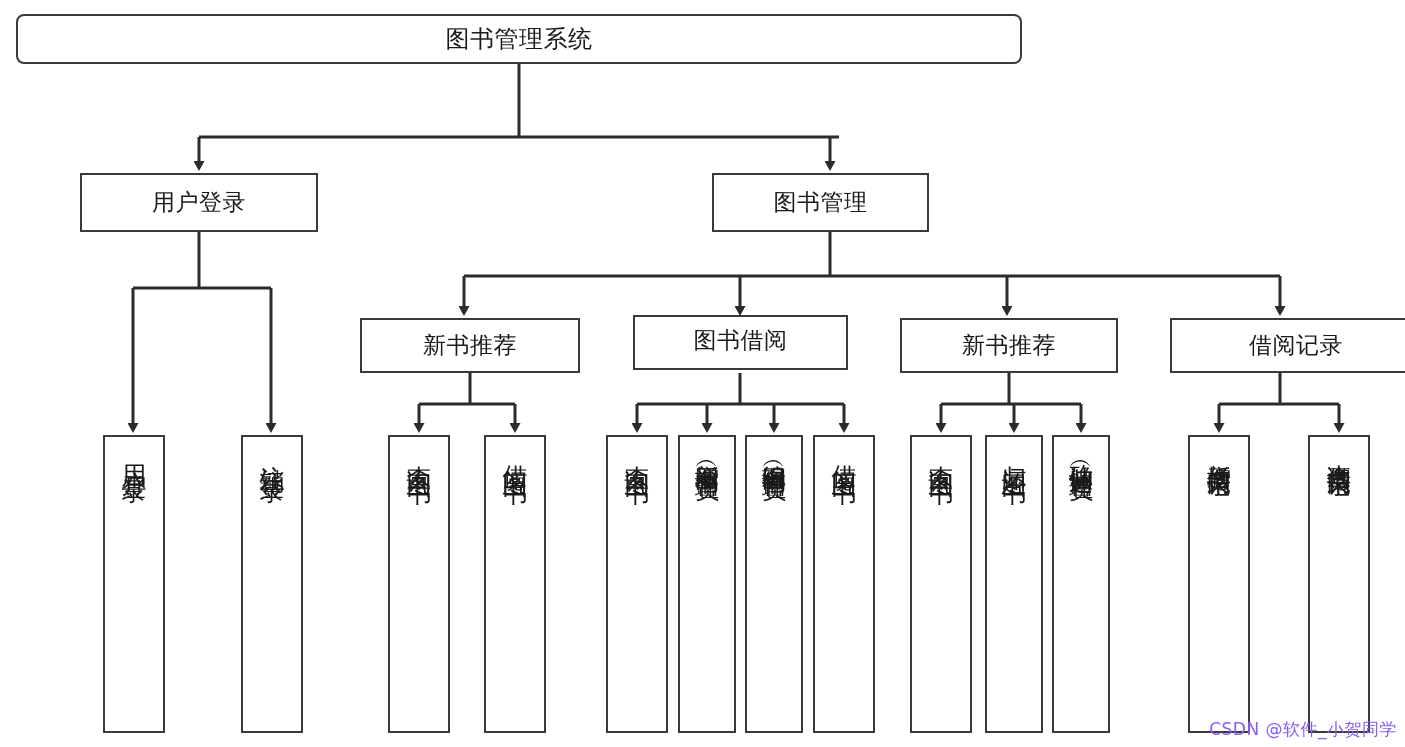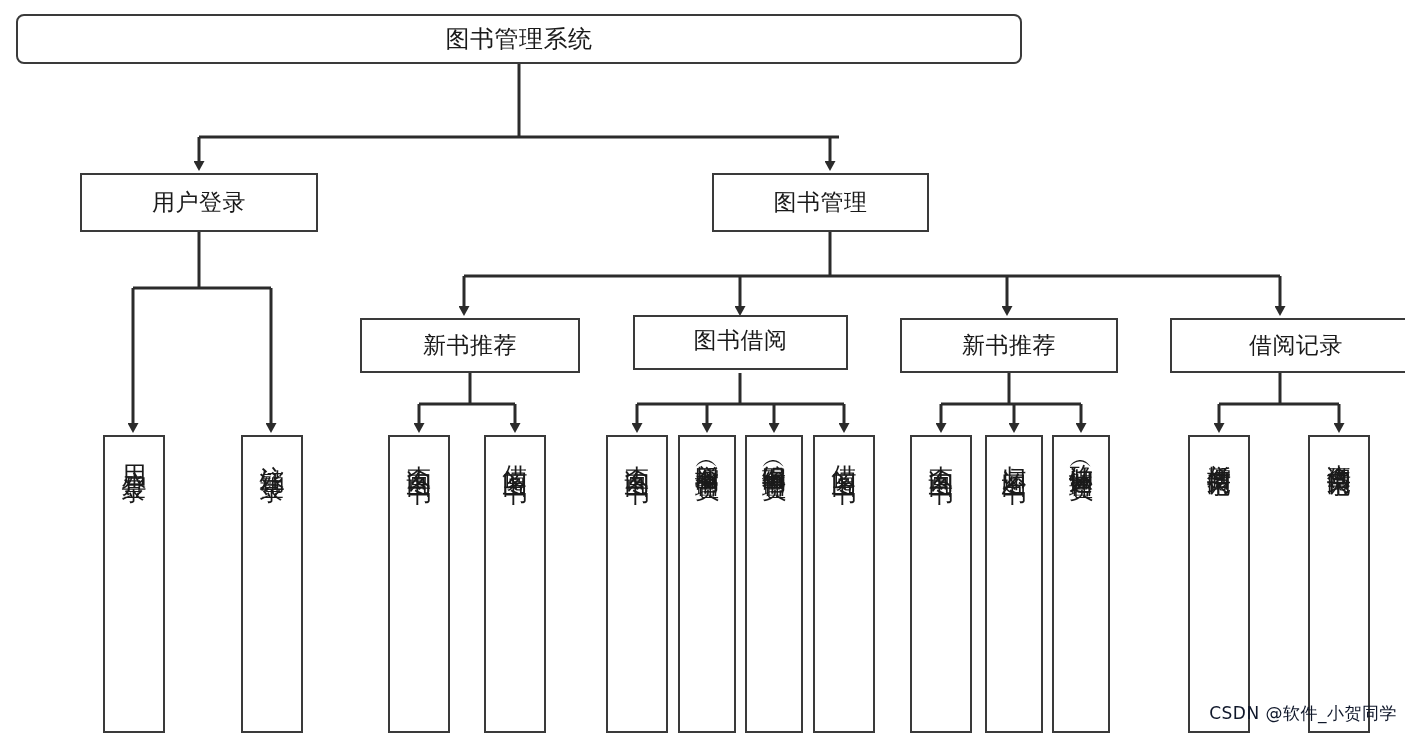--- a/index.html
+++ b/index.html
@@ -64,23 +64,23 @@
     white-space: nowrap;
     text-align: start;
   }
   .node.vert.tall .node-label {
     font-size: 24px;
     letter-spacing: 2px;
   }
   #watermark {
     position: absolute;
     right: 8px;
-    bottom: 22px;
+    bottom: 6px;
     font-size: 17px;
-    color: #0f172a;
+    color: #8b5cf6;
     letter-spacing: 0.5px;
     z-index: 5;
     white-space: nowrap;
     font-family: "DejaVu Sans", "Liberation Sans", sans-serif;
   }
 </style>
 </head>
 <body>
 
 <div id="diagram-root">

